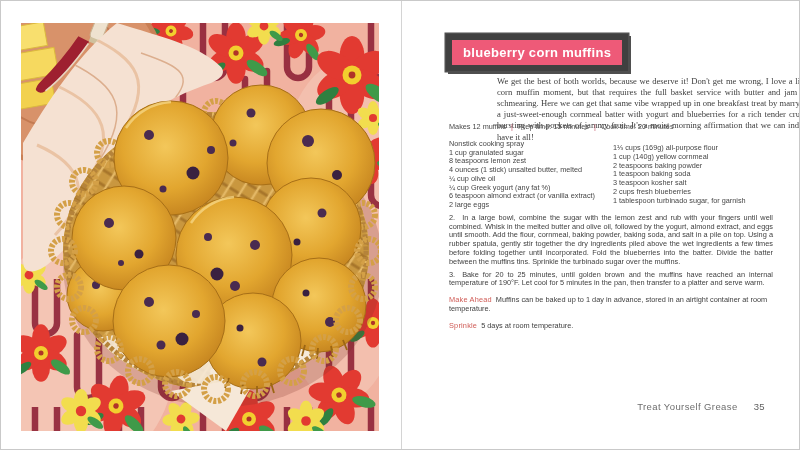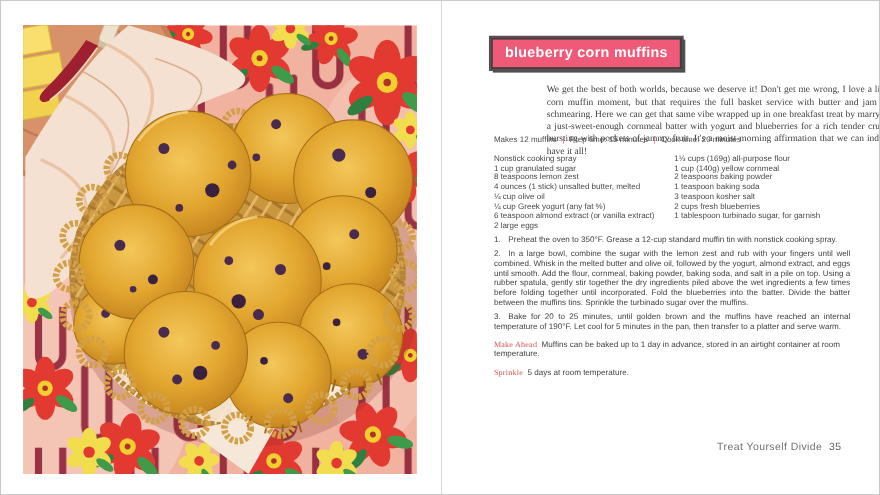--- a/index.html
+++ b/index.html
@@ -9,50 +9,50 @@
     font-family:"Liberation Sans",sans-serif;
   }
   .page-left{position:absolute;left:0;top:0;width:400px;height:450px;background:#fff;}
   .photo{position:absolute;left:20px;top:22px;width:358px;height:408px;}
   .photo svg{display:block;width:100%;height:100%;}
   .gutter{position:absolute;left:400px;top:0;width:1px;height:450px;background:#d4d4d4;}
   .page-right{position:absolute;left:401px;top:0;width:399px;height:450px;background:#fff;}
 
   .banner{
     position:absolute;left:44px;top:33px;display:inline-block;
-    background:#ee5a78;border:2px solid #404040;
+    background:#ee5a78;border:6px solid #404040;
     box-shadow:0 0 0 1.5px #4f4f4f, 2.5px 2.5px 0 0.5px #4f4f4f;
     padding:3px 11px 4px 11px;
   }
   .banner-text{
     font-size:13px;font-weight:700;color:#ffffff;letter-spacing:.3px;
     font-family:"Liberation Sans",sans-serif;
   }
   .intro{
     position:absolute;left:47px;top:66px;width:314px;
     font-family:"Liberation Serif",serif;
     font-size:8.6px;line-height:11.2px;color:#3d3d3d;text-align:justify;margin-left:48px;
   }
   .meta{position:absolute;left:47px;top:121px;font-size:7.3px;color:#4a4a4a;white-space:nowrap;}
   .meta .sep{color:#c4566a;margin:0 3px;}
   .ingredients{position:absolute;left:47px;top:139px;width:336px;display:flex;}
   .ing-col{display:flex;flex-direction:column;}
   .ing-col.c1{width:164px;}
-  .ing-col.c2{flex:1;}
+  .ing-col.c2{flex:1;justify-content:center;}
   .ing{font-size:7.3px;line-height:8.7px;color:#474747;white-space:nowrap;}
   .textcol{position:absolute;left:47px;top:213px;width:324px;}
   .step{font-size:7.35px;line-height:8.7px;color:#3f3f3f;text-align:justify;margin:0 0 4.5px 0;}
   .step-num{margin-right:7px;}
   .note{font-size:7.35px;line-height:8.7px;color:#3f3f3f;margin:8px 0 0 0;}
-  .note-label{color:#cf5a55;margin-right:4px;letter-spacing:.2px;font-family:Liberation Serif, serif;}
+  .note-label{color:#cf5a55;margin-right:4px;letter-spacing:.2px;}
   .footer{
     position:absolute;top:400px;right:36px;font-size:9.5px;color:#6e6e6e;
     letter-spacing:.4px;white-space:nowrap;
   }
-  .footer .pagenum{margin-left:6px;color:#5f5f5f;}
+  .footer .pagenum{margin-left:16px;color:#5f5f5f;}
 </style>
 </head>
 <body>
 
 <div class="spread">
 
   <div class="page-left">
     <div class="photo" role="img" aria-label="Blueberry corn muffins piled in a woven wicker basket lined with a cream napkin, set on a red and pink floral tablecloth beside a terracotta plate with pats of butter and a knife">
       <svg viewBox="0 0 358 408" preserveAspectRatio="none">
         <defs>
@@ -303,34 +303,31 @@
         <div class="ing">2 teaspoons baking powder</div>
         <div class="ing">1 teaspoon baking soda</div>
         <div class="ing">3 teaspoon kosher salt</div>
         <div class="ing">2 cups fresh blueberries</div>
         <div class="ing">1 tablespoon turbinado sugar, for garnish</div>
       </div>
     </div>
 
     <div class="textcol">
       <p class="step">
-        <span class="step-num">1.</span><span>Preheat the oven to 350°F. Grease a 12-cup standard muffin tin with nonstick cooking spray.</span>
-      </p>
-      <p class="step">
         <span class="step-num">2.</span><span>In a large bowl, combine the sugar with the lemon zest and rub with your fingers until well combined. Whisk in the melted butter and olive oil, followed by the yogurt, almond extract, and eggs until smooth. Add the flour, cornmeal, baking powder, baking soda, and salt in a pile on top. Using a rubber spatula, gently stir together the dry ingredients piled above the wet ingredients a few times before folding together until incorporated. Fold the blueberries into the batter. Divide the batter between the muffins tins. Sprinkle the turbinado sugar over the muffins.</span>
       </p>
       <p class="step">
         <span class="step-num">3.</span><span>Bake for 20 to 25 minutes, until golden brown and the muffins have reached an internal temperature of 190°F. Let cool for 5 minutes in the pan, then transfer to a platter and serve warm.</span>
       </p>
       <p class="note">
         <span class="note-label">Make Ahead</span><span>Muffins can be baked up to 1 day in advance, stored in an airtight container at room temperature.</span>
       </p>
       <p class="note">
         <span class="note-label">Sprinkle</span><span>5 days at room temperature.</span>
       </p>
     </div>
 
     <div class="footer">
-      <span>Treat Yourself Divide</span><span class="pagenum">35</span>
+      <span>Treat Yourself Grease</span><span class="pagenum">35</span>
     </div>
 
   </div>
 </div>
 
 </body></html>

